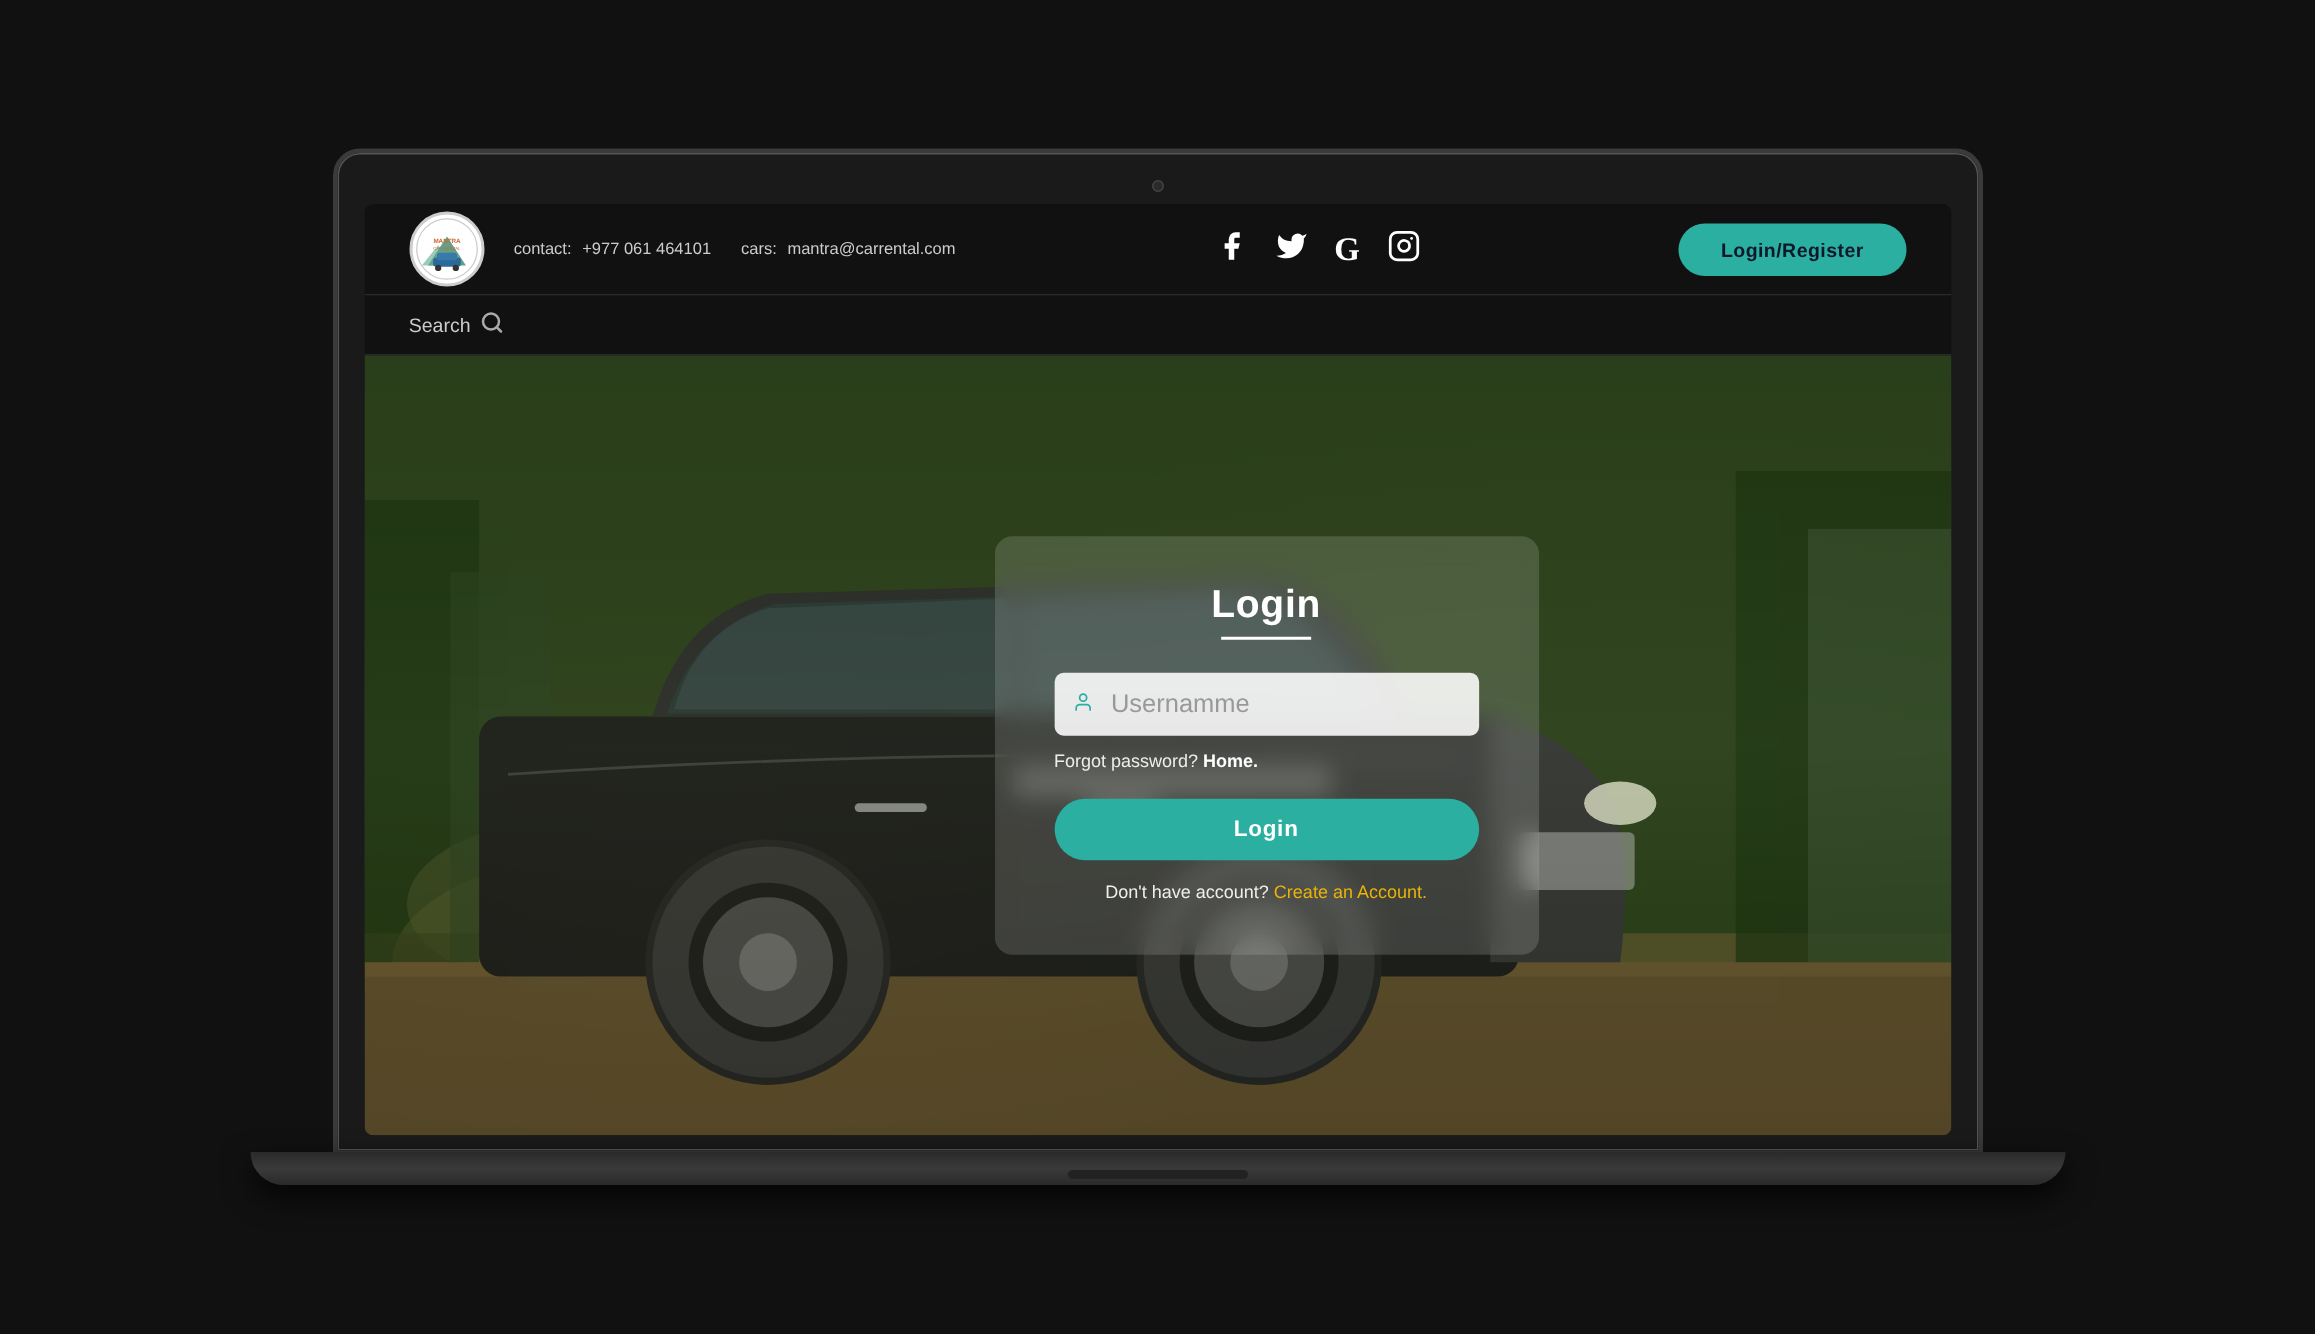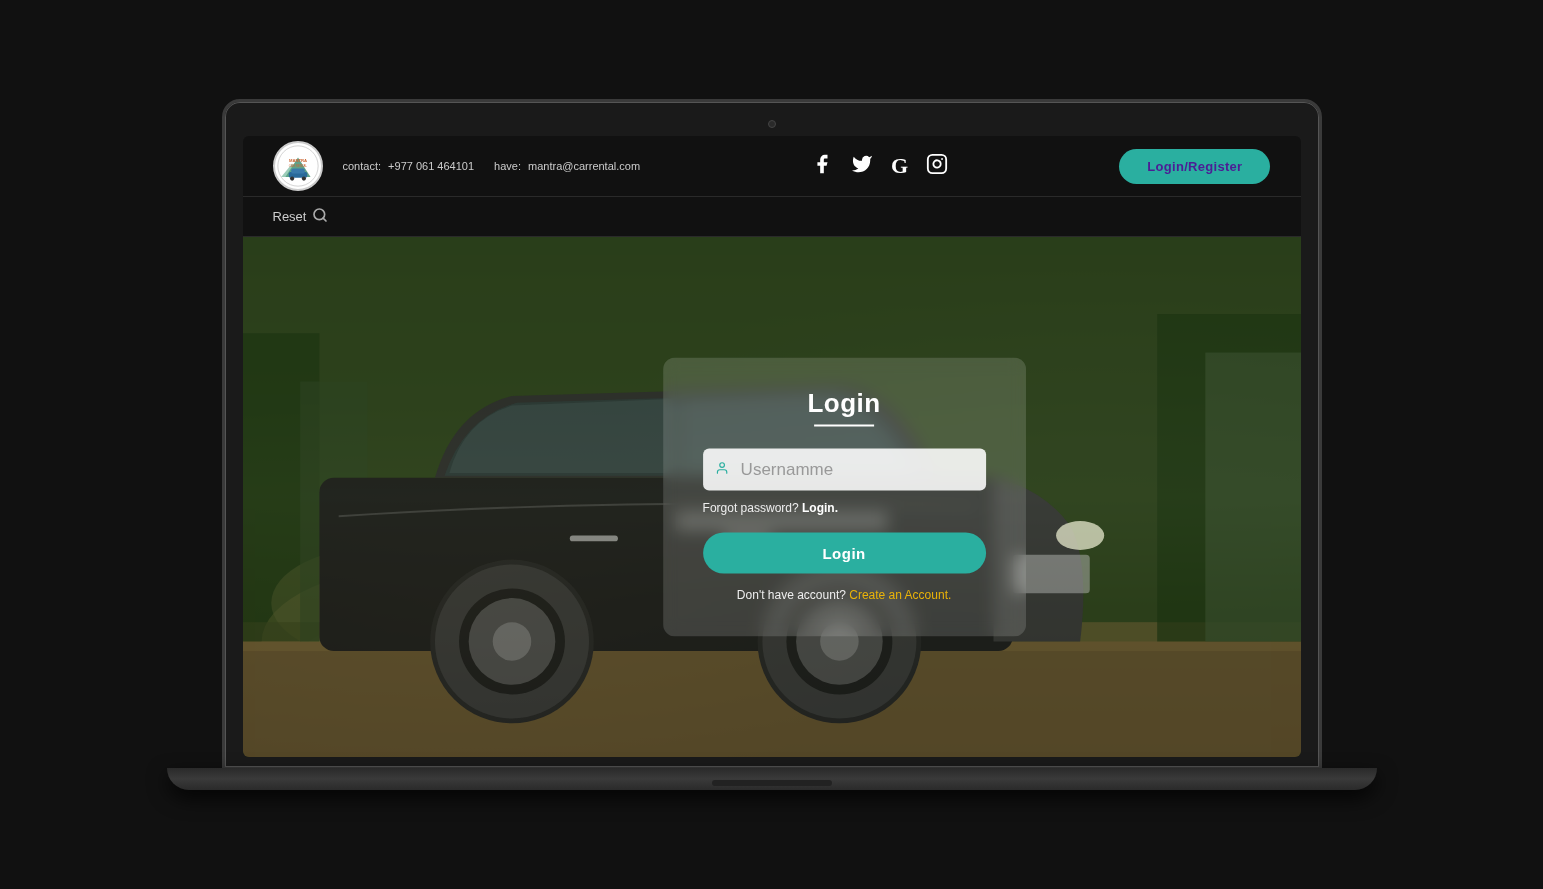--- a/index.html
+++ b/index.html
@@ -145,21 +145,21 @@
       font-family: serif;
     }
 
     .header-right {
       display: flex;
       align-items: center;
     }
 
     .login-register-btn {
       background: #2aafa0;
-      color: #4c1d95;
+      color: #0f172a;
       border: none;
       padding: 10px 28px;
       border-radius: 25px;
       font-size: 13px;
       font-weight: 600;
       cursor: pointer;
       letter-spacing: 0.3px;
     }
 
     
@@ -336,21 +336,21 @@
                 <text x="25" y="20" text-anchor="middle" font-size="5" fill="#c63" font-weight="bold" font-family="Arial">MANTRA</text>
                 <text x="25" y="26" text-anchor="middle" font-size="3.5" fill="#c63" font-family="Arial">CAR RENTAL</text>
               </svg>
             </div>
             <div class="contact-info">
               <span>
                 <span>contact:</span>
                 <span style="margin-left:4px;">+977 061 464101</span>
               </span>
               <span>
-                <span>have:</span>
+                <span>cars:</span>
                 <span style="margin-left:4px;">mantra@carrental.com</span>
               </span>
             </div>
           </div>
 
           <div class="header-center">
 
             <span class="social-icon">
               <svg width="22" height="22" viewBox="0 0 24 24" fill="white">
                 <path d="M18 2h-3a5 5 0 0 0-5 5v3H7v4h3v8h4v-8h3l1-4h-4V7a1 1 0 0 1 1-1h3z"></path>
@@ -374,21 +374,21 @@
             </span>
           </div>
 
           <div class="header-right">
             <button class="login-register-btn">Login/Register</button>
           </div>
         </header>
 
         <nav class="site-nav">
           <div class="nav-search">
-            <span>Reset</span>
+            <span>Search</span>
             <span>
               <svg width="16" height="16" viewBox="0 0 24 24" fill="none" stroke="#aaa" stroke-width="2.5" stroke-linecap="round" stroke-linejoin="round">
                 <circle cx="11" cy="11" r="8"></circle>
                 <line x1="21" y1="21" x2="16.65" y2="16.65"></line>
               </svg>
             </span>
           </div>
         </nav>
 
         <section class="hero-section">
@@ -458,21 +458,21 @@
                   <path d="M20 21v-2a4 4 0 0 0-4-4H8a4 4 0 0 0-4 4v2"></path>
                   <circle cx="12" cy="7" r="4"></circle>
                 </svg>
               </span>
               <input class="login-input" type="text" placeholder="Usernamme" style="">
             </div>
 
 
             <div class="forgot-password">
               <span>Forgot password?</span>
-              <strong>Login.</strong>
+              <strong>Home.</strong>
             </div>
 
             <button class="login-btn">Login</button>
 
             <div class="create-account">
               <span>Don't have account?</span>
               <strong>Create an Account.</strong>
             </div>
           </div>
         </section>

